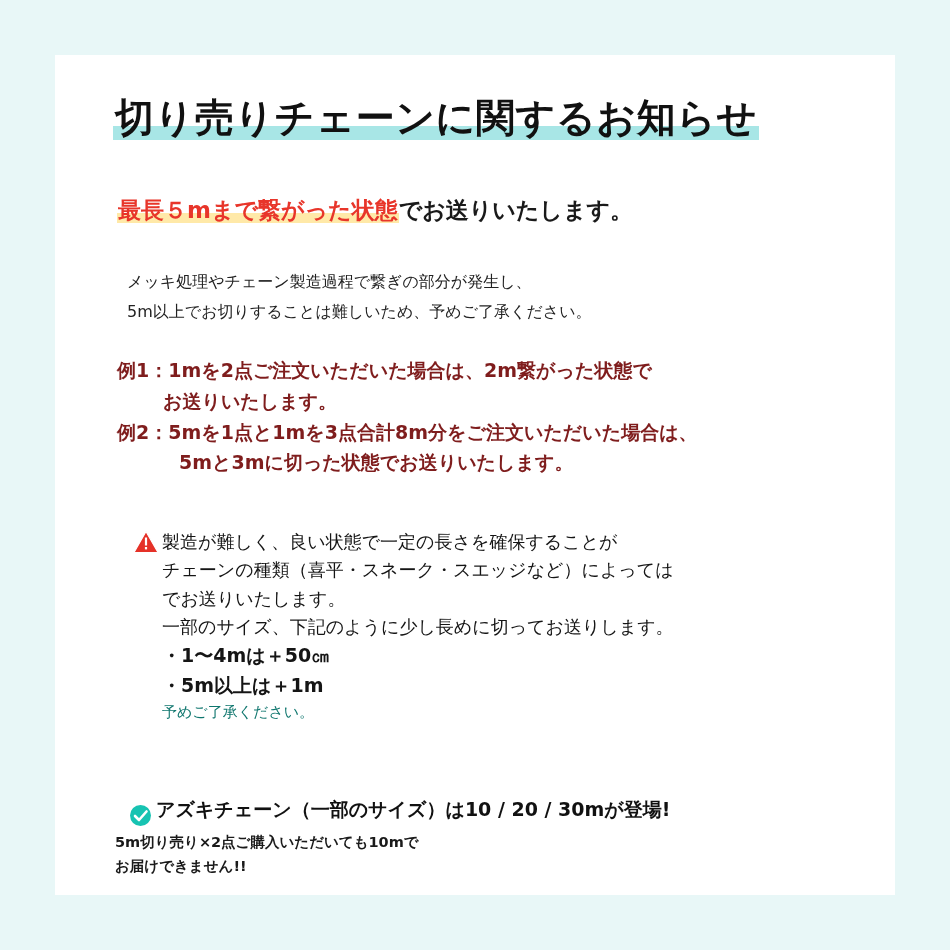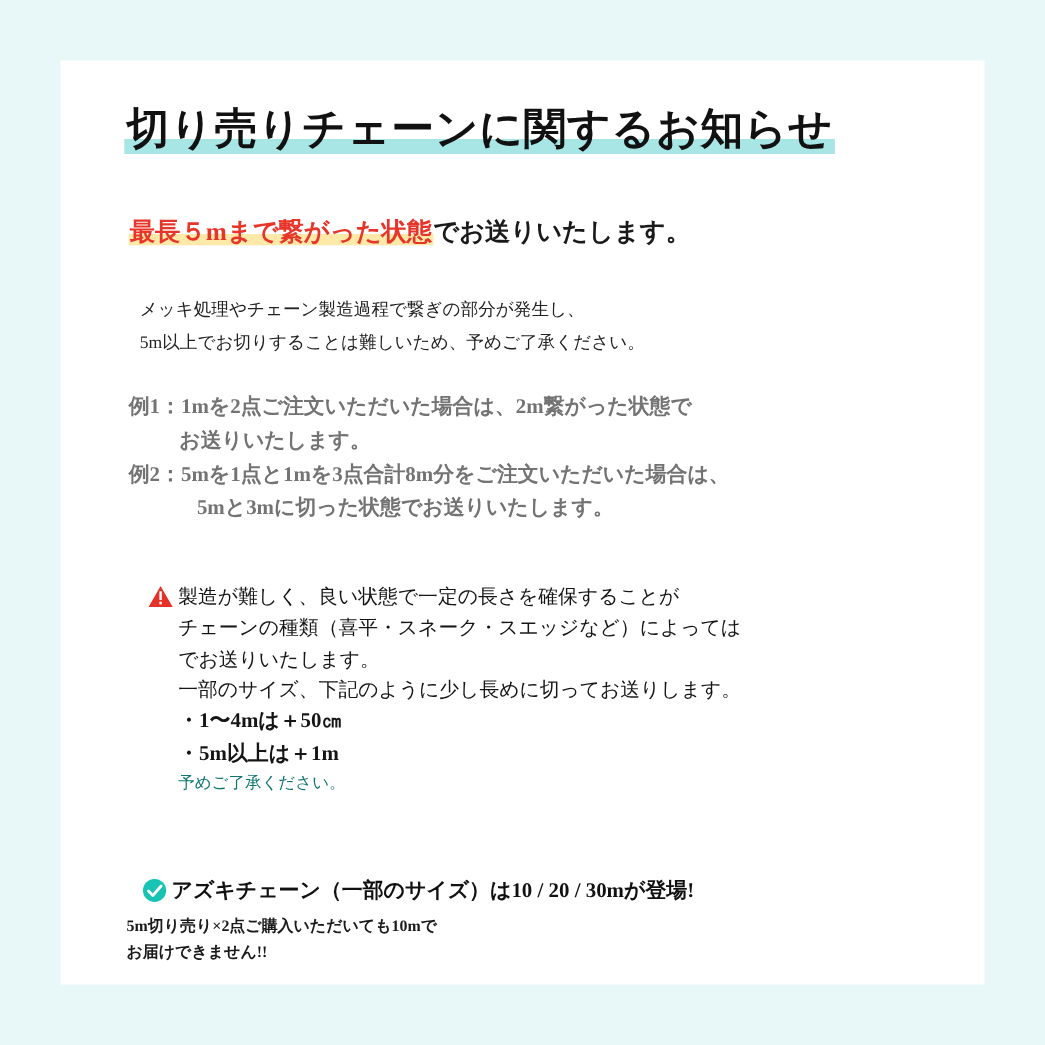--- a/index.html
+++ b/index.html
@@ -21,21 +21,20 @@
     height: 840px;
     background: #ffffff;
     box-sizing: border-box;
   }
   .inner {
     position: absolute;
     left: 0;
     top: 0;
     width: 840px;
     height: 840px;
-    font-family: Liberation Serif, serif;
   }
 
   
   .title-wrap {
     position: absolute;
     left: 58px;
     top: 42px;
   }
   .title {
     font-size: 39px;
@@ -77,21 +76,21 @@
     white-space: nowrap;
   }
 
   
   .examples {
     position: absolute;
     left: 62px;
     top: 300px;
     font-size: 19px;
     font-weight: bold;
-    color: #737373;
+    color: #7f1d1d;
     line-height: 1.62;
     white-space: nowrap;
   }
   .examples .ex-line.indent1 { padding-left: 46px; }
   .examples .ex-line.indent2 { padding-left: 62px; }
 
   
   .warn {
     position: absolute;
     left: 78px;
@@ -127,21 +126,21 @@
 
   
   .green {
     position: absolute;
     left: 74px;
     top: 740px;
     width: 760px;
   }
   .green-row {
     display: flex;
-    align-items: flex-start;
+    align-items: flex-end;
   }
   .check-icon {
     width: 23px;
     height: 23px;
     flex: none;
     margin-right: 4px;
     position: relative;
     top: 3px;
   }
   .green-text {

